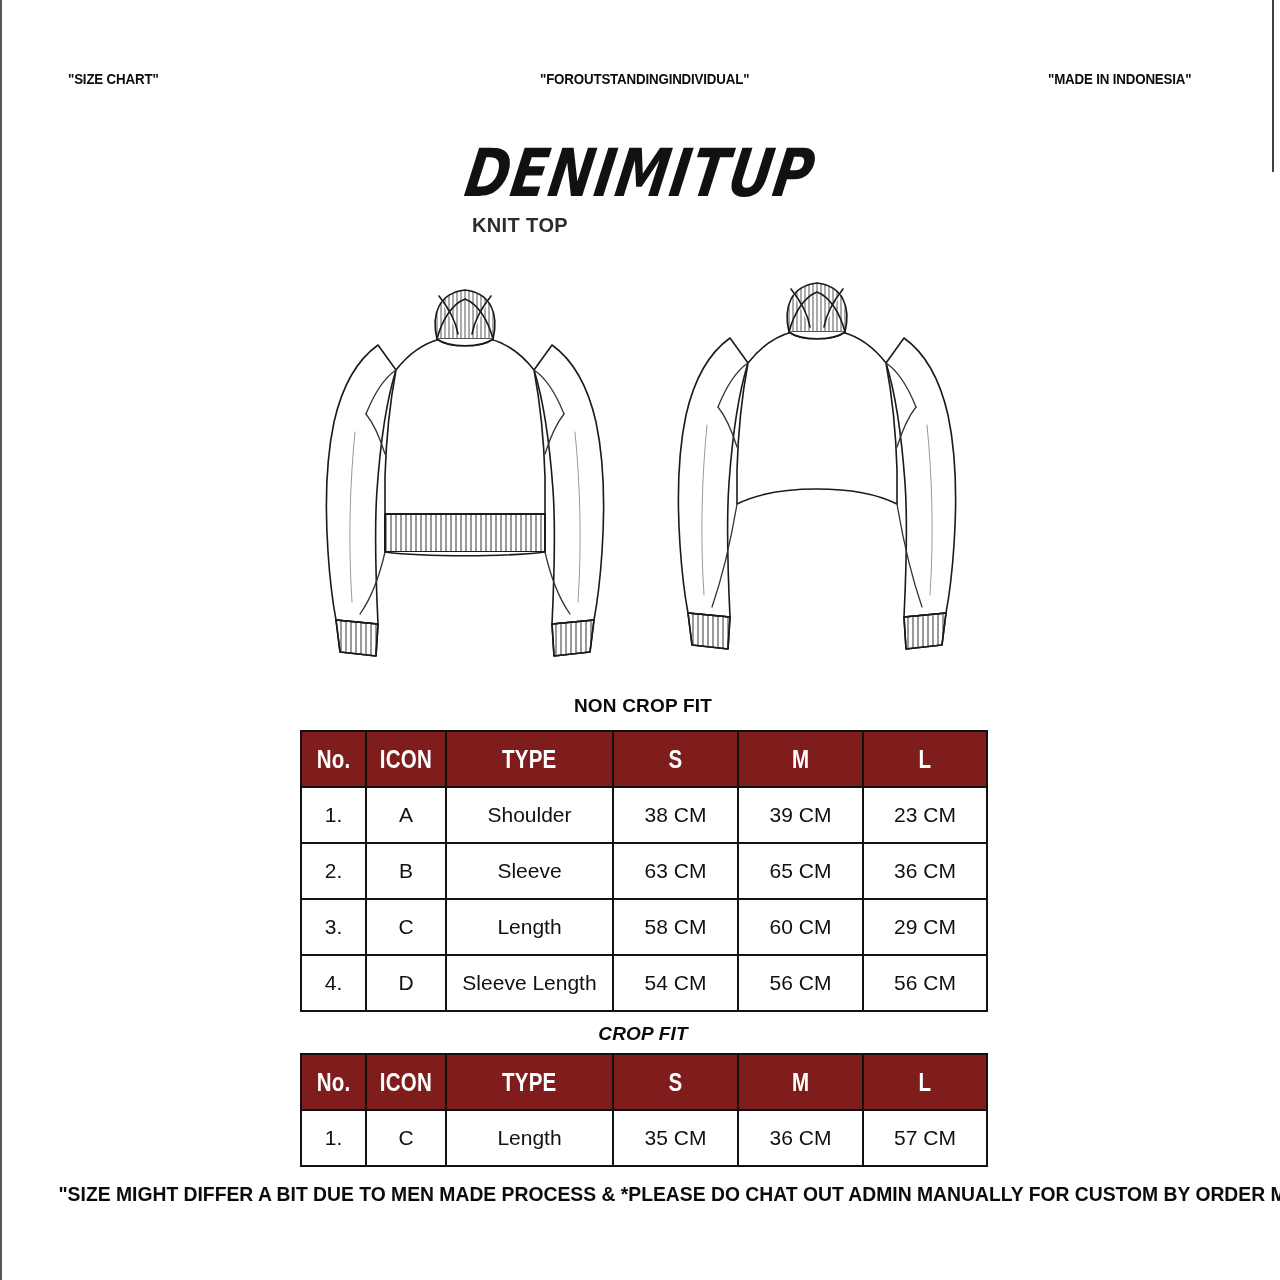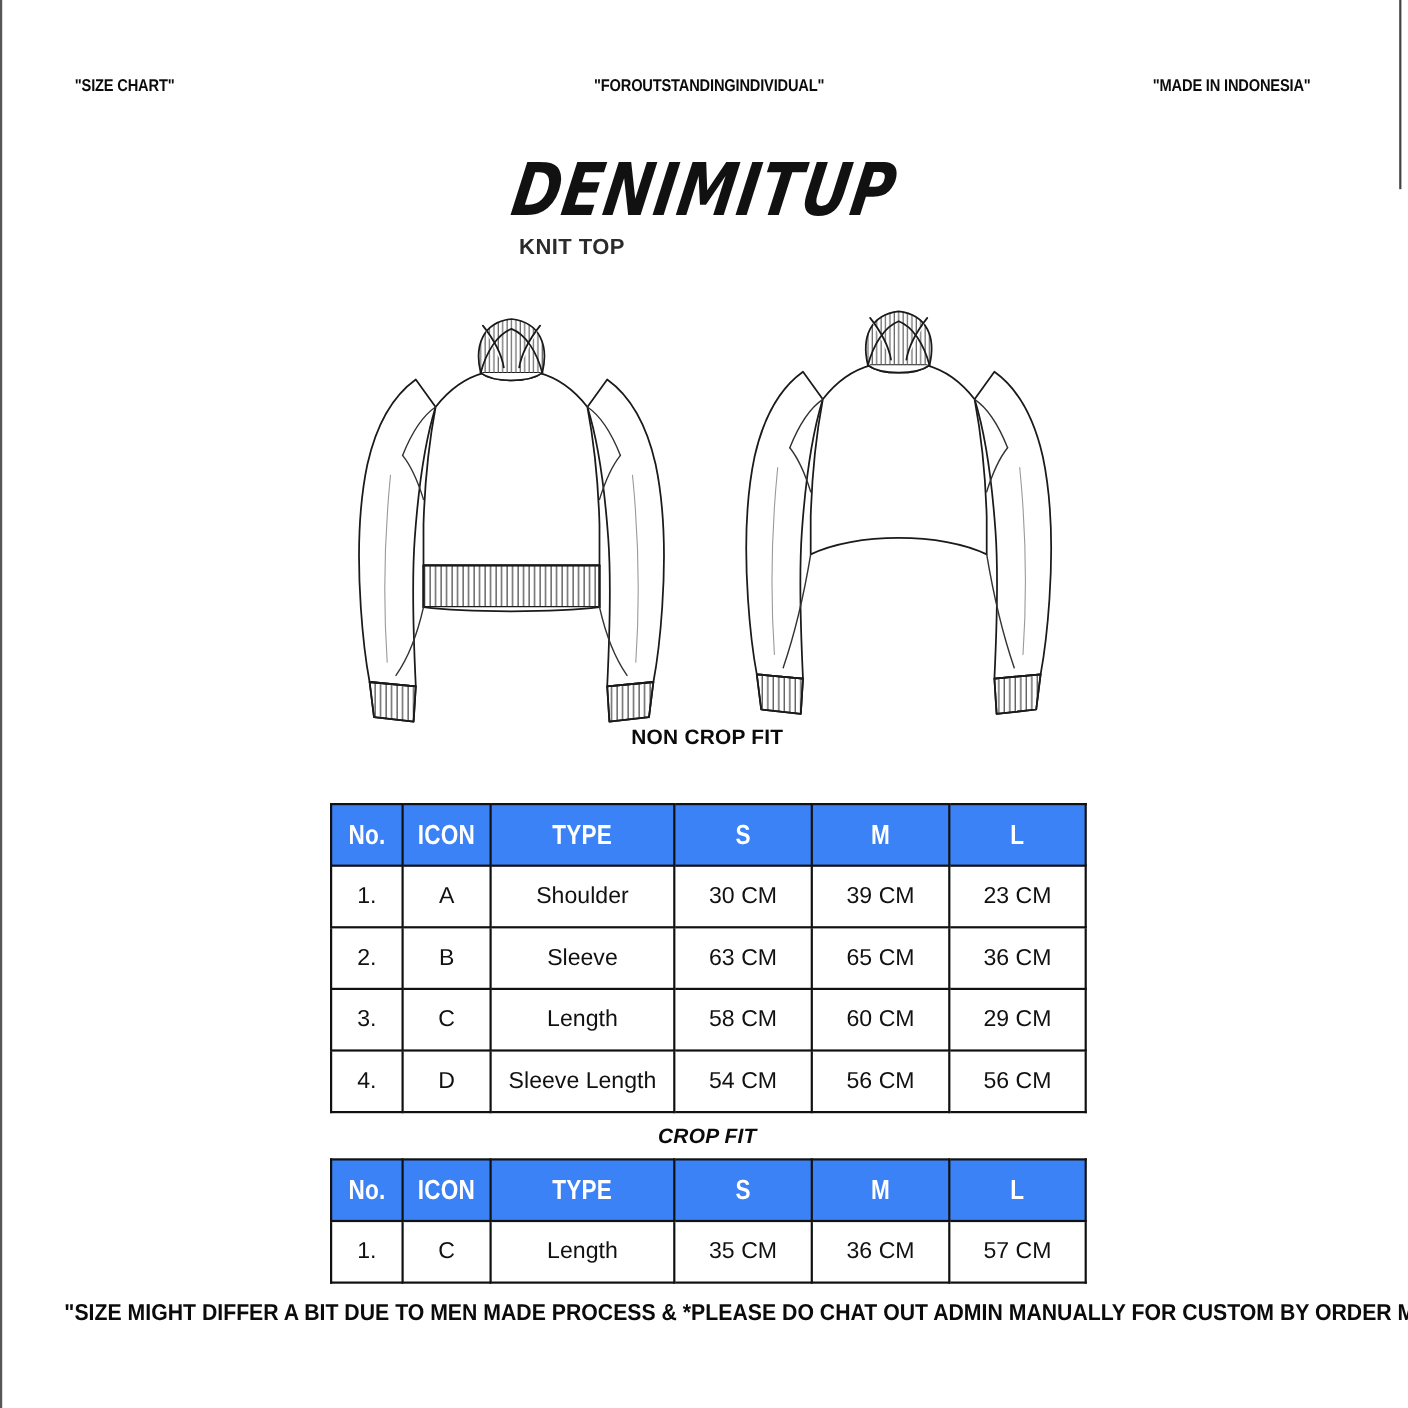--- a/index.html
+++ b/index.html
@@ -68,21 +68,21 @@
     border-collapse:collapse;
     table-layout:fixed;
   }
   table.size td,table.size th{
     border:2.4px solid #111;
     text-align:center;
     vertical-align:middle;
     padding:0;
   }
   table.size thead th{
-    background:#3b82f6;
+    background:#7f1d1d;
     color:#fff;
     font-weight:bold;
     font-size:25px;
     height:54px;
     letter-spacing:.3px;
     transform:none;
   }
   table.size thead th span{display:inline-block;transform:scaleX(.82);}
   table.size tbody td{
     background:#fff;
@@ -91,21 +91,21 @@
     font-weight:normal;
     height:54px;
   }
   col.c-no{width:65px;}
   col.c-icon{width:80px;}
   col.c-type{width:167px;}
   col.c-s{width:125px;}
   col.c-m{width:125px;}
   col.c-l{width:124px;}
 
-  #cap-noncrop{top:660px;}
+  #cap-noncrop{top:695px;}
   #tbl-noncrop{top:730px;}
   #cap-crop{top:1023px;font-style:italic;}
   #tbl-crop{top:1053px;}
 
   
   .disclaimer{
     position:absolute;left:0;top:1182px;width:1280px;text-align:center;
     font-weight:bold;font-size:21px;color:#0b0b0b;white-space:nowrap;
   }
   .disclaimer span{display:inline-block;transform:scaleX(.92);}
@@ -251,21 +251,21 @@
         <th><span>S</span></th>
         <th><span>M</span></th>
         <th><span>L</span></th>
       </tr>
     </thead>
     <tbody>
       <tr>
         <td>1.</td>
         <td>A</td>
         <td>Shoulder</td>
-        <td>30 CM</td>
+        <td>38 CM</td>
         <td>39 CM</td>
         <td>23 CM</td>
       </tr>
       <tr>
         <td>2.</td>
         <td>B</td>
         <td>Sleeve</td>
         <td>63 CM</td>
         <td>65 CM</td>
         <td>36 CM</td>

